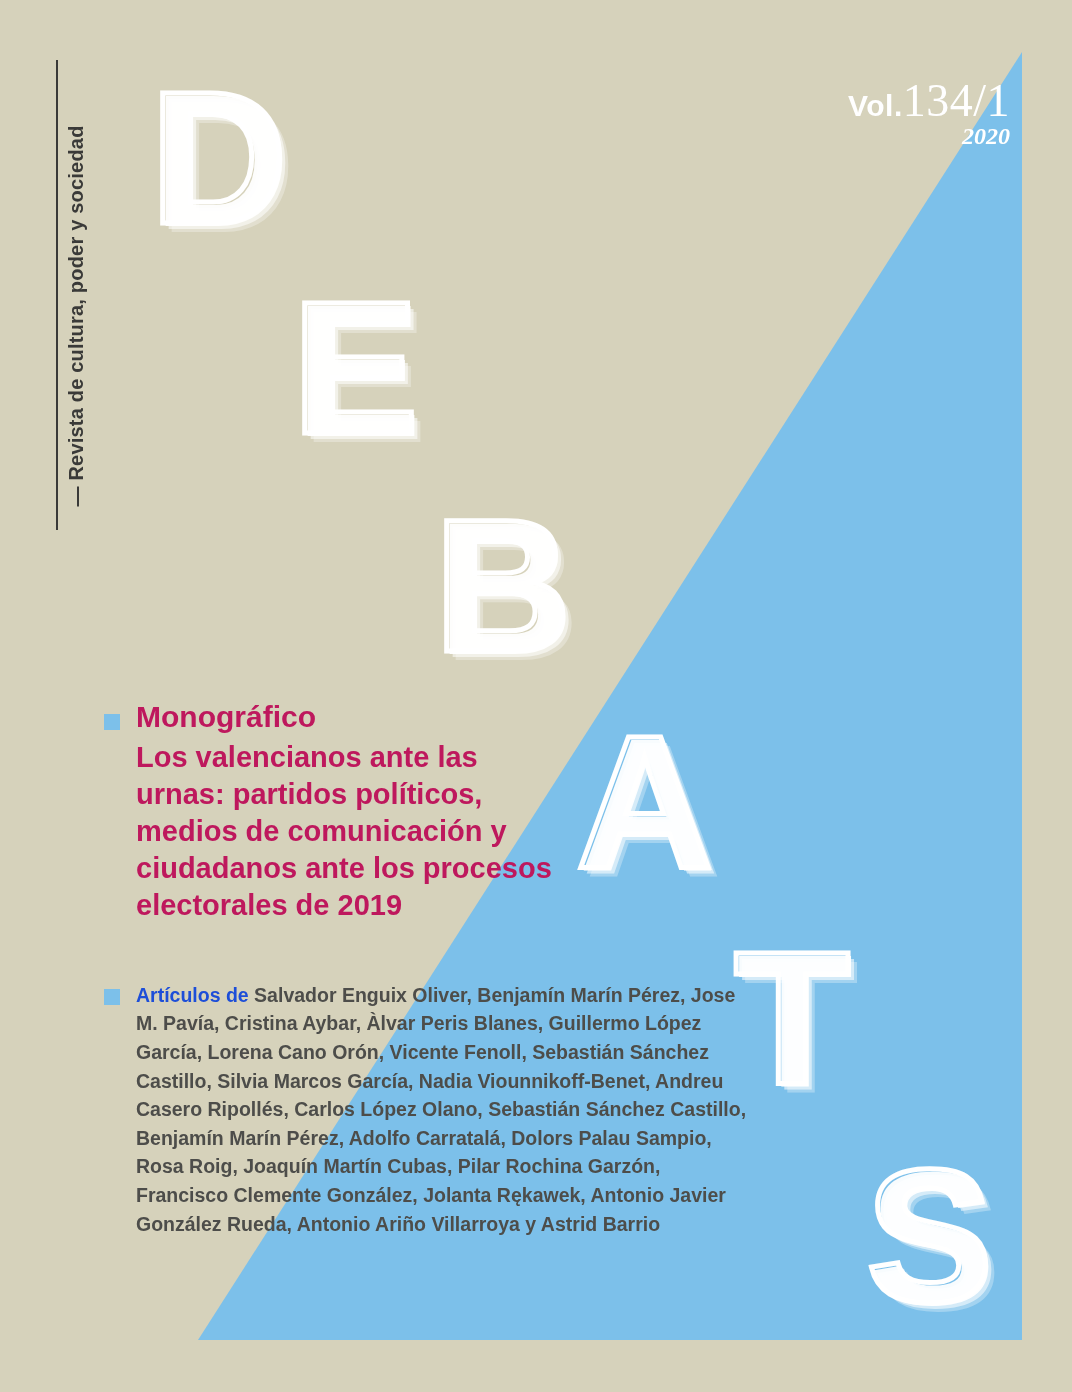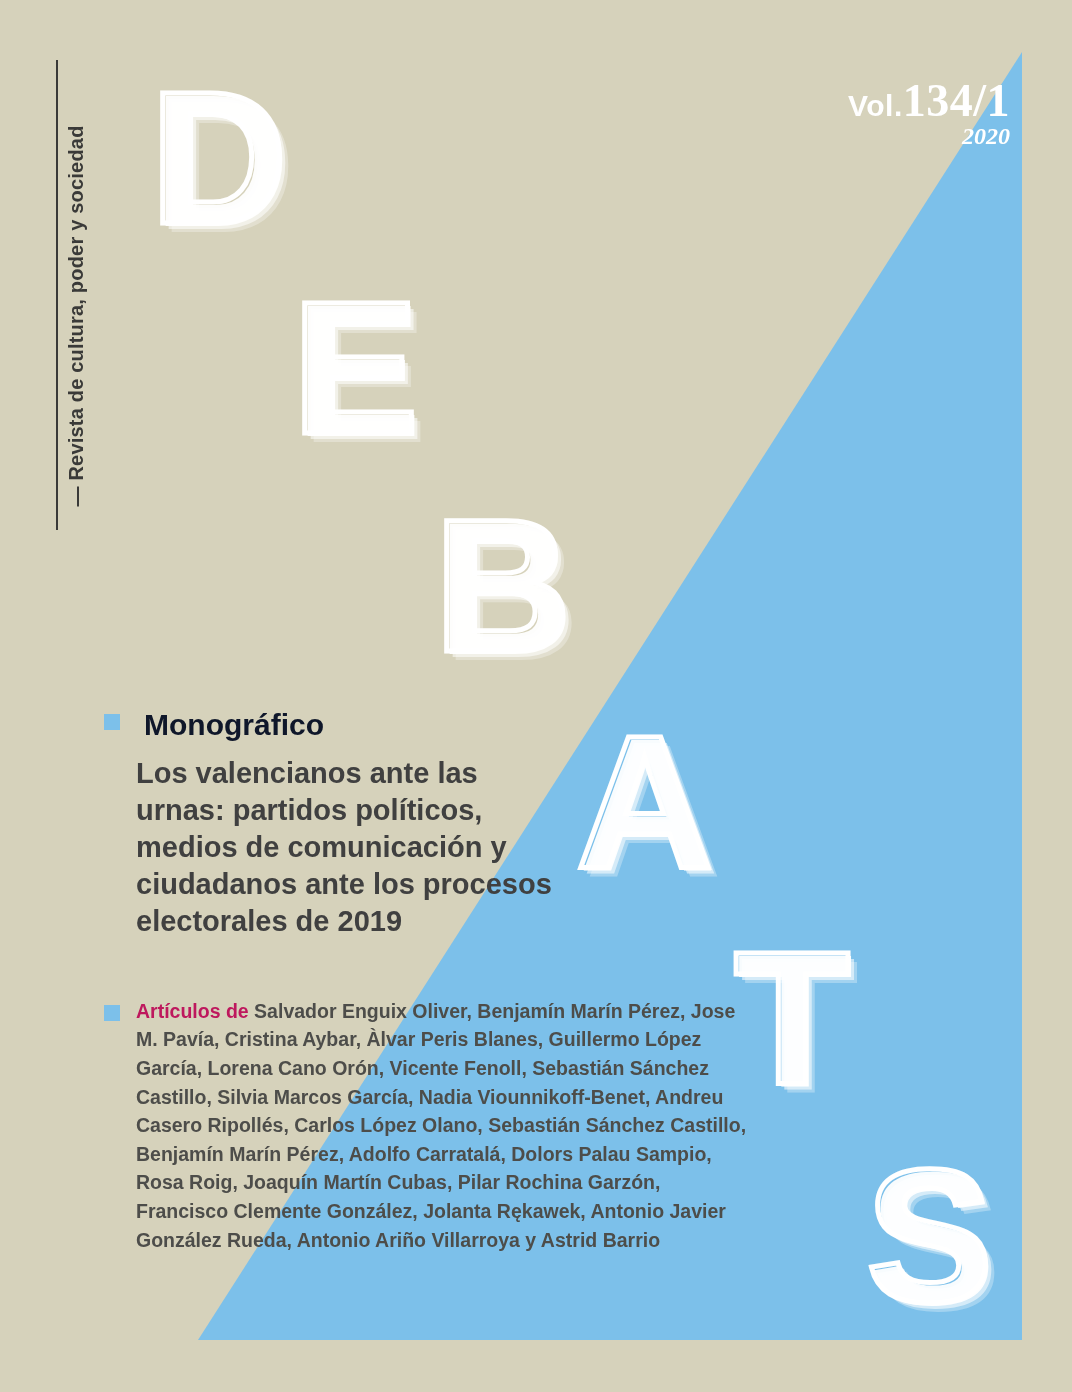--- a/index.html
+++ b/index.html
@@ -68,21 +68,21 @@
   }
   .volume .vol-label {
     font-family: Liberation Sans, sans-serif;
     font-size: 30px;
     font-weight: bold;
     letter-spacing: 0.5px;
   }
   .volume .vol-number {
     font-family: "Liberation Serif", serif;
     font-size: 46px;
-    font-weight: bold;
+    font-weight: normal;
     letter-spacing: 0.5px;
   }
   .volume .vol-year {
     margin-top: 0;
     font-family: "Liberation Serif", serif;
     font-style: italic;
     font-size: 24px;
     font-weight: bold;
   }
   
@@ -126,45 +126,45 @@
     margin-top: 14px;
     margin-right: 16px;
     flex: 0 0 auto;
   }
   .bullet.small {
     margin-top: 8px;
   }
   .section-title {
     font-size: 30px;
     font-weight: bold;
-    color: #0f172a;
+    color: #be185d;
     line-height: 1.1;
-    margin: 8px;
+    margin: 0;
   }
   .mono-title {
     margin: 6px 0 0 32px;
     font-size: 29px;
     font-weight: bold;
-    color: #404040;
+    color: #be185d;
     line-height: 1.28;
     max-width: 430px;
   }
   .articles {
     margin-top: 56px;
   }
   .articles-text {
     font-size: 19.5px;
     font-weight: bold;
     color: #4d4d4a;
     line-height: 1.47;
     margin: 0;
     max-width: 620px;
   }
   .articles-text .lead {
-    color: #be185d;
+    color: #1d4ed8;
   }
 </style>
 </head>
 <body>
 
 <div class="cover">
 
   <div class="blue-shape"></div>
 
   <div class="spine">

